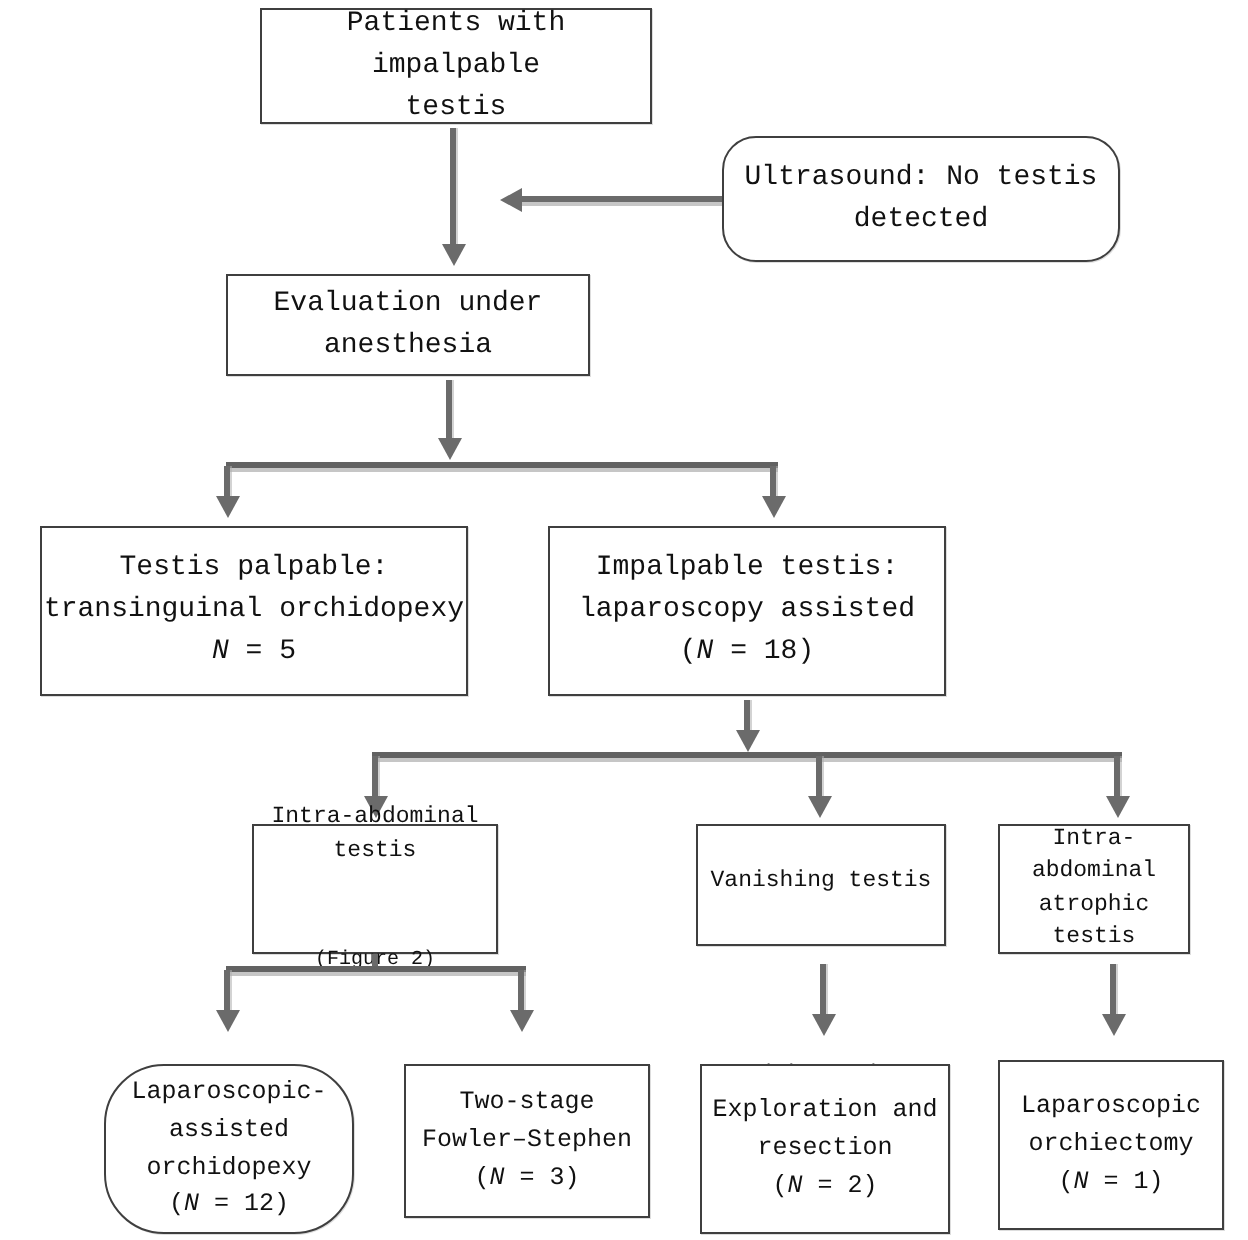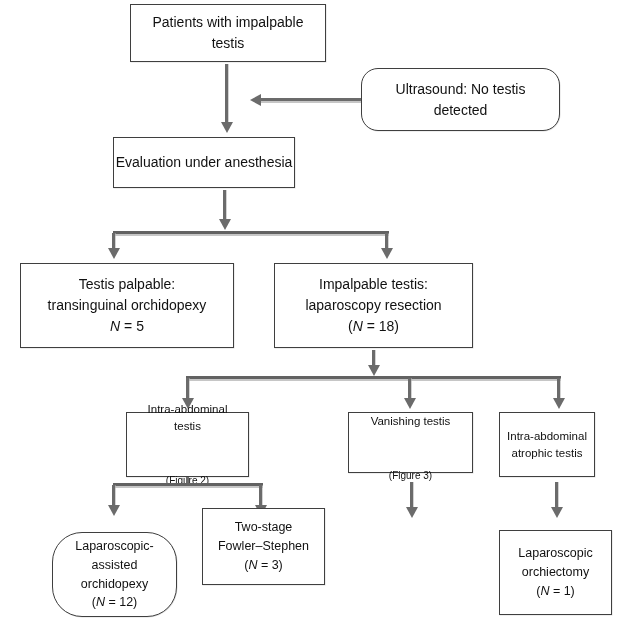--- a/index.html
+++ b/index.html
@@ -22,21 +22,21 @@
     align-items: center;
     justify-content: center;
     text-align: center;
     box-shadow: 0.5px 0.5px 0 rgba(120,120,120,0.25);
   }
   .f14 { font-size: 14px; line-height: 1.5; }
   .f12 { font-size: 12.5px; line-height: 1.5; }
   .f11 { font-size: 11.5px; line-height: 1.42; }
   .note { font-size: 10px; line-height: 1.5; margin-top: 39px; }
   .nital { font-style: italic; }
-  .topalign { justify-content: flex-start; padding-top: 0; }
+  .topalign { justify-content: flex-start; padding-top: 20px; gap: 42px; }
 
   
   .va {
     position: absolute;
     width: 13px;
     display: flex;
     flex-direction: column;
     align-items: center;
   }
   .va .sh {
@@ -78,21 +78,21 @@
     flex: 1;
     background: #6b6b6b;
     box-shadow: 0 2px 0 #c6c6c6;
   }
 
   .stub {
     position: absolute;
     width: 2.6px;
     background: #6b6b6b;
   }
-  .line { display: block; }
+  .line { display: block; font-family: Liberation Mono, monospace; }
 </style>
 </head>
 <body>
 
 <div class="stage">
 
   <div class="box f14" style="left:130px; top:4px; width:196px; height:58px;">
     <span class="line">Patients with impalpable</span>
     <span class="line">testis</span>
   </div>
@@ -131,21 +131,21 @@
   </div>
 
   <div class="box f14" style="left:20px; top:263px; width:214px; height:85px;">
     <span class="line">Testis palpable:</span>
     <span class="line">transinguinal orchidopexy</span>
     <span class="line"><span class="nital">N</span><span> = 5</span></span>
   </div>
 
   <div class="box f14" style="left:274px; top:263px; width:199px; height:85px;">
     <span class="line">Impalpable testis:</span>
-    <span class="line">laparoscopy resection</span>
+    <span class="line">laparoscopy assisted</span>
     <span class="line"><span>(</span><span class="nital">N</span><span> = 18)</span></span>
   </div>
 
   <div class="va" style="left:367px; top:350px; height:26px;">
     <div class="sh"></div>
     <div class="hd"></div>
   </div>
   <div class="hbar" style="left:186px; top:376px; width:375px;"></div>
   <div class="va" style="left:181px; top:378px; height:31px;">
     <div class="sh"></div>
@@ -195,26 +195,31 @@
     <div class="hd"></div>
   </div>
 
   <div class="box f12" style="left:52px; top:532px; width:125px; height:85px;border-radius:30px;">
     <span class="line">Laparoscopic-</span>
     <span class="line">assisted</span>
     <span class="line">orchidopexy</span>
     <span class="line"><span>(</span><span class="nital">N</span><span> = 12)</span></span>
   </div>
 
-  <div class="box f12" style="left:202px; top:508px; width:123px; height:77px;">
+  <div class="box f12" style="left:202px; top:532px; width:123px; height:77px;">
     <span class="line">Two-stage</span>
     <span class="line">Fowler–Stephen</span>
     <span class="line"><span>(</span><span class="nital">N</span><span> = 3)</span></span>
   </div>
 
+  <div class="box f12" style="left:350px; top:532px; width:125px; height:85px;">
+    <span class="line">Exploration and</span>
+    <span class="line">resection</span>
+    <span class="line"><span>(</span><span class="nital">N</span><span> = 2)</span></span>
+  </div>
 
   <div class="box f12" style="left:499px; top:530px; width:113px; height:85px;">
     <span class="line">Laparoscopic</span>
     <span class="line">orchiectomy</span>
     <span class="line"><span>(</span><span class="nital">N</span><span> = 1)</span></span>
   </div>
 
 </div>
 
 </body></html>

